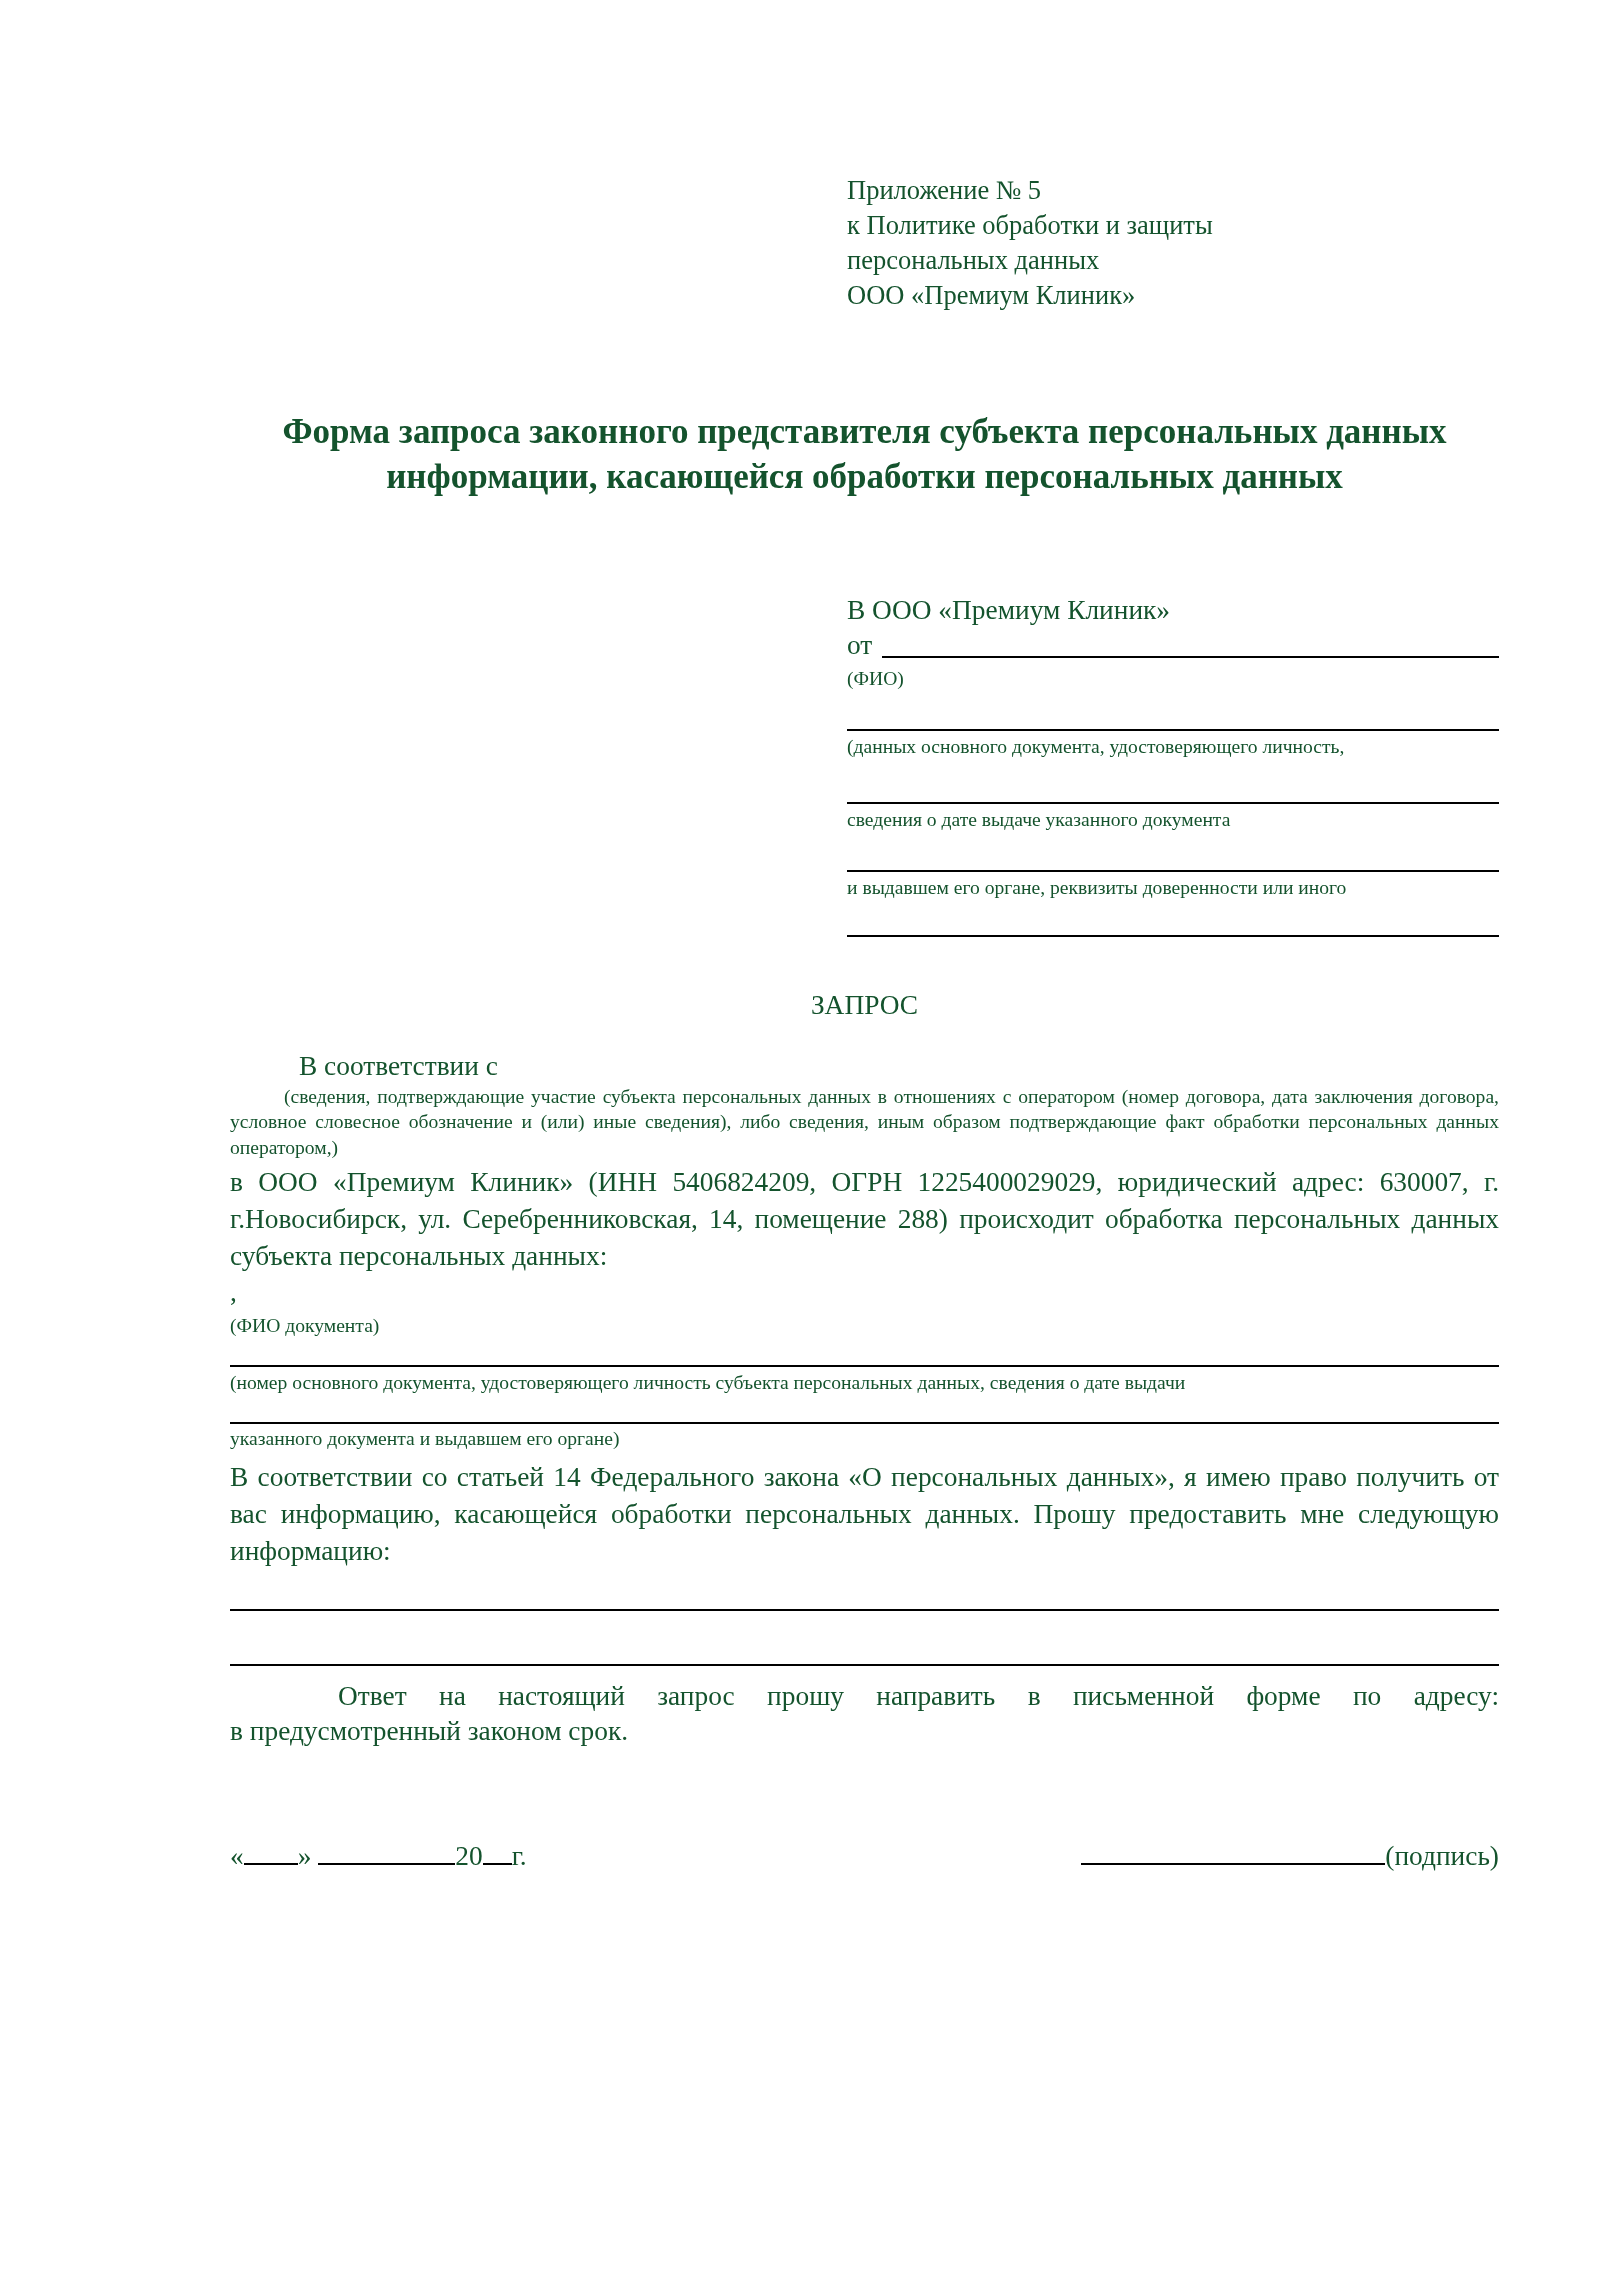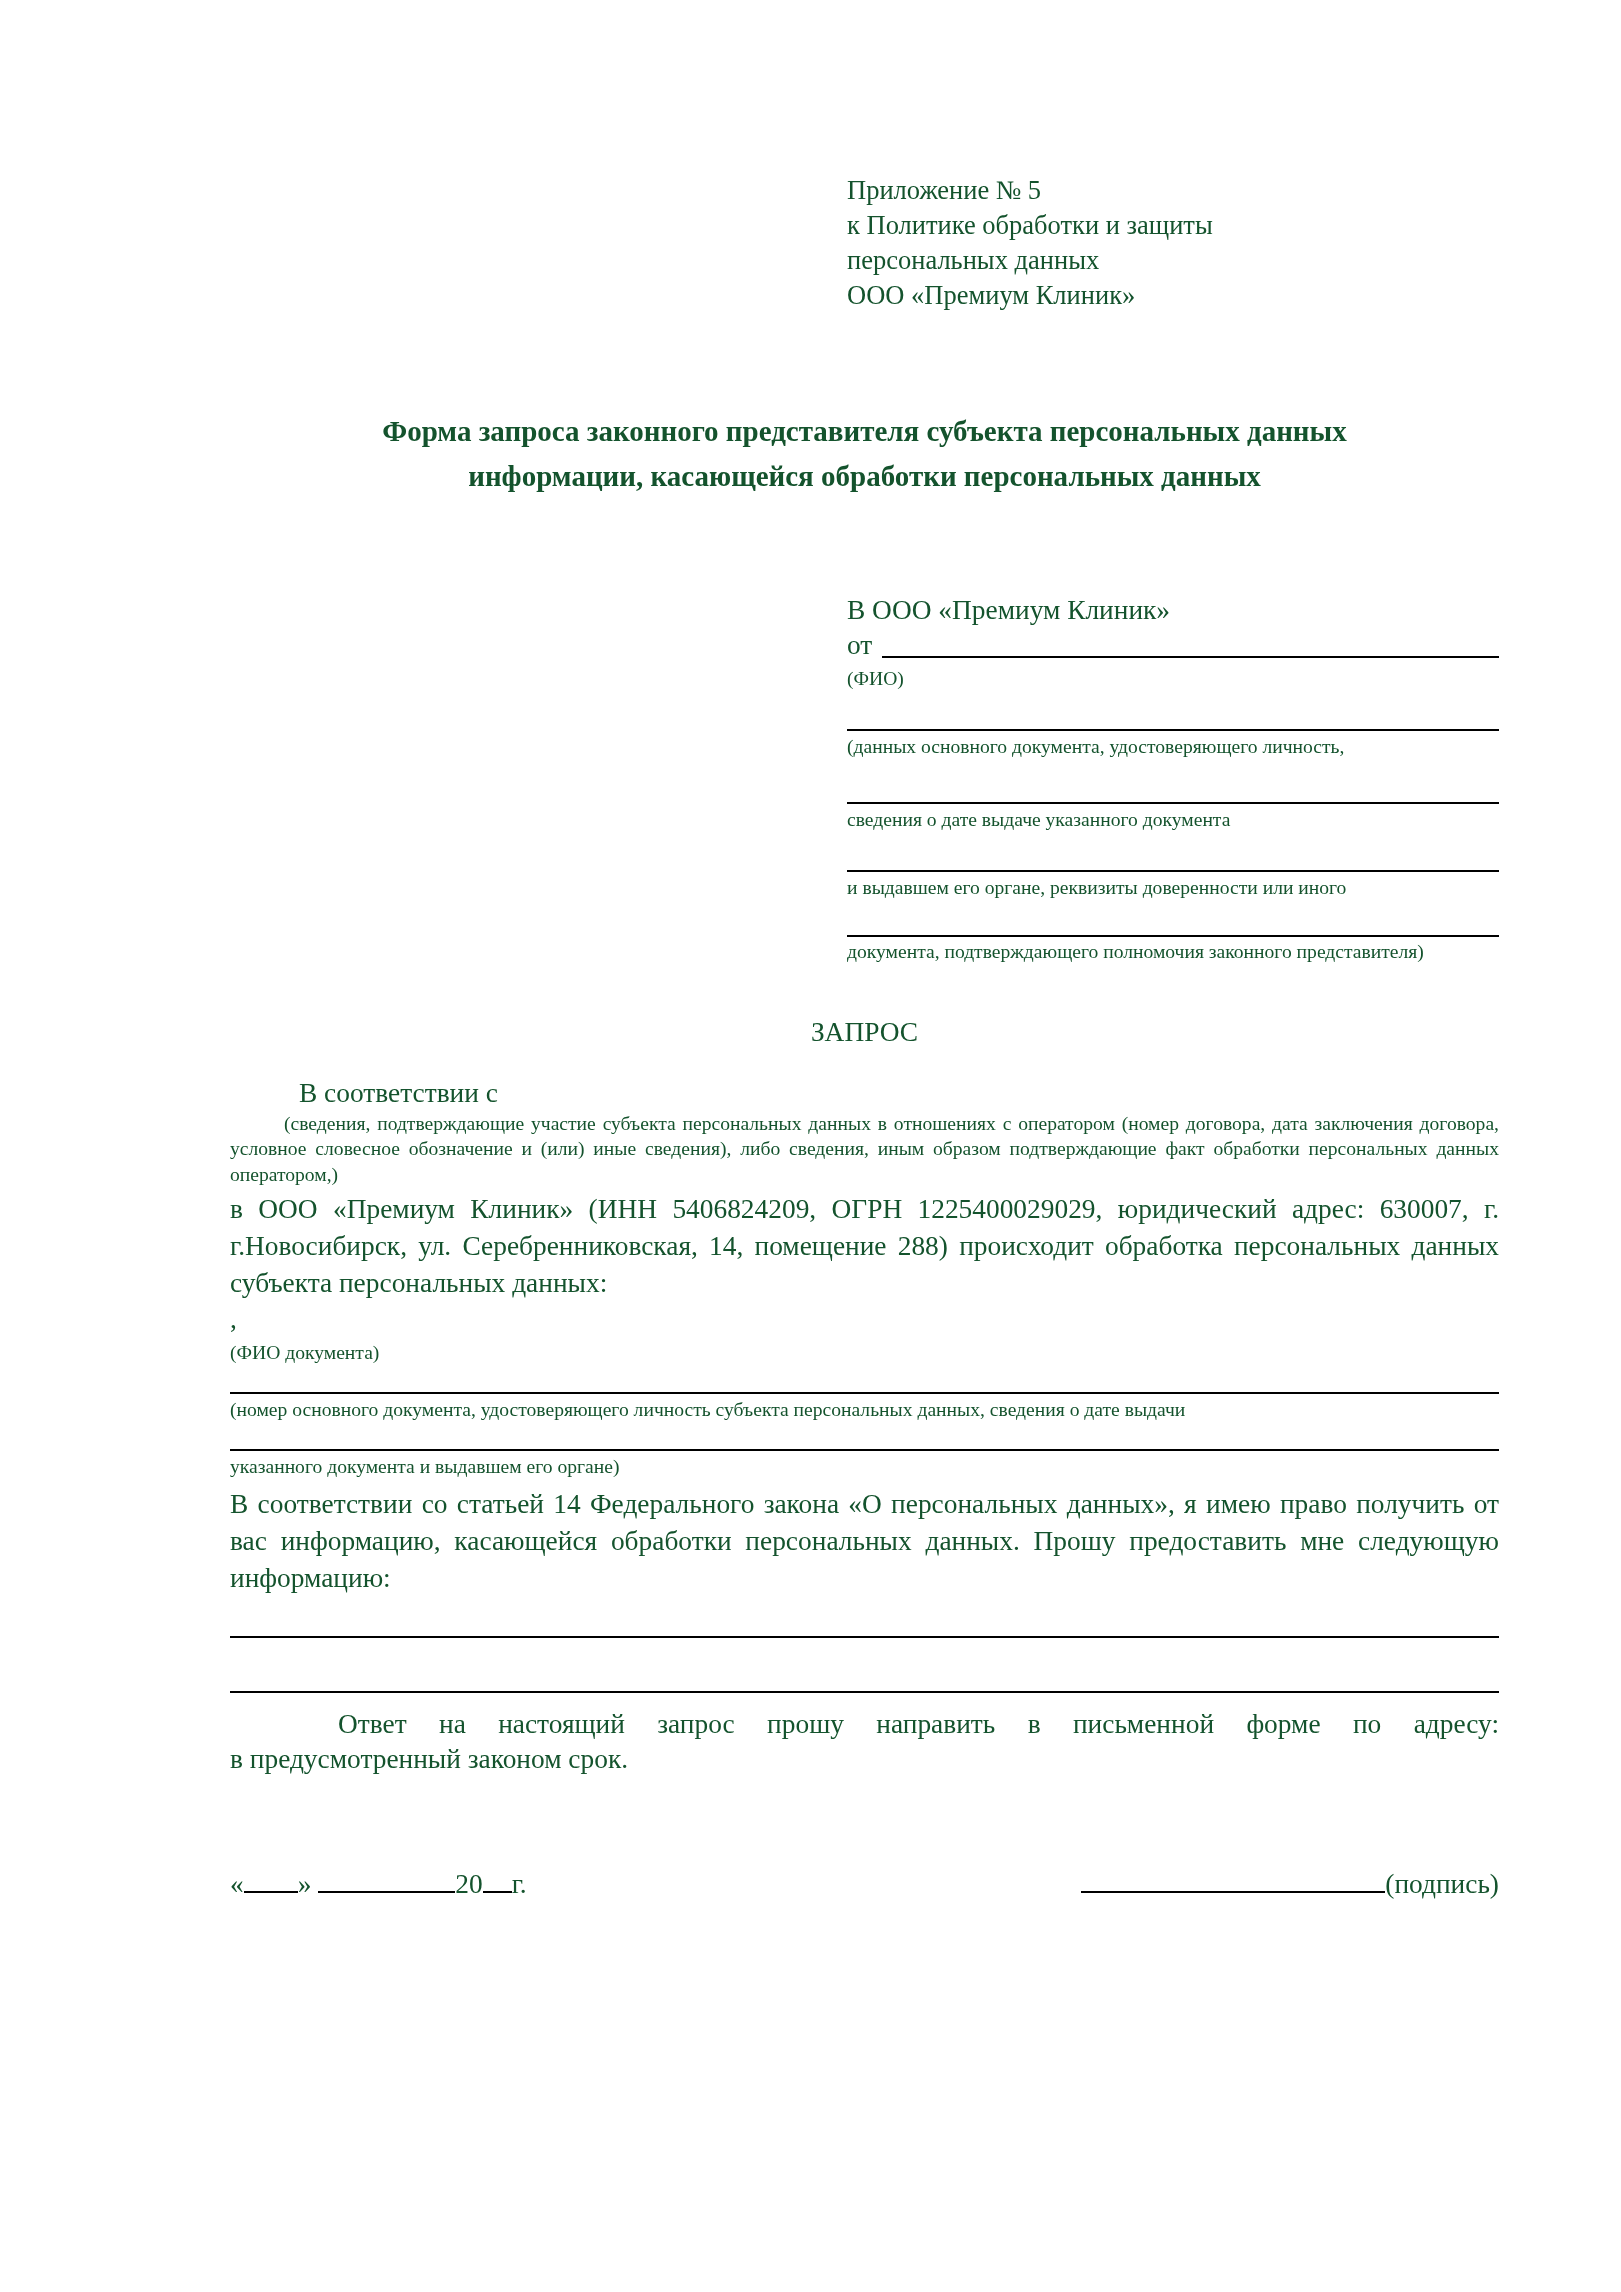--- a/index.html
+++ b/index.html
@@ -27,21 +27,21 @@
     margin-left: 617px;
     padding-top: 173px;
     font-size: 26.5px;
     line-height: 35px;
   }
   
   .doc-title {
     margin-top: 96px;
     text-align: center;
     font-weight: bold;
-    font-size: 29px;
+    font-size: 35px;
     line-height: 45px;
   }
   
   .addressee {
     margin-left: 617px;
     width: 652px;
     font-size: 27.4px;
     line-height: 35px;
   }
   .to-line { margin-top: 94px; }
@@ -167,21 +167,20 @@
       <div class="rule r1"></div>
       <div class="cap cap-under">(данных основного документа, удостоверяющего личность,</div>
 
       <div class="rule r2"></div>
       <div class="cap cap-under">сведения о дате выдаче указанного документа</div>
 
       <div class="rule r3"></div>
       <div class="cap cap-under">и выдавшем его органе, реквизиты доверенности или иного</div>
 
       <div class="rule r4"></div>
-      <div class="cap cap-under">документа, подтверждающего полномочия законного представителя)</div>
     </div>
 
     <div class="request-heading">ЗАПРОС</div>
 
     <div class="intro-row">
       <span class="intro-label">В соответствии с</span>
       <span class="fill"></span>
     </div>
     <div class="intro-cap">(сведения, подтверждающие участие субъекта персональных данных в отношениях с оператором (номер договора, дата заключения договора, условное словесное обозначение и (или) иные сведения), либо сведения, иным образом подтверждающие факт обработки персональных данных оператором,)</div>
 

